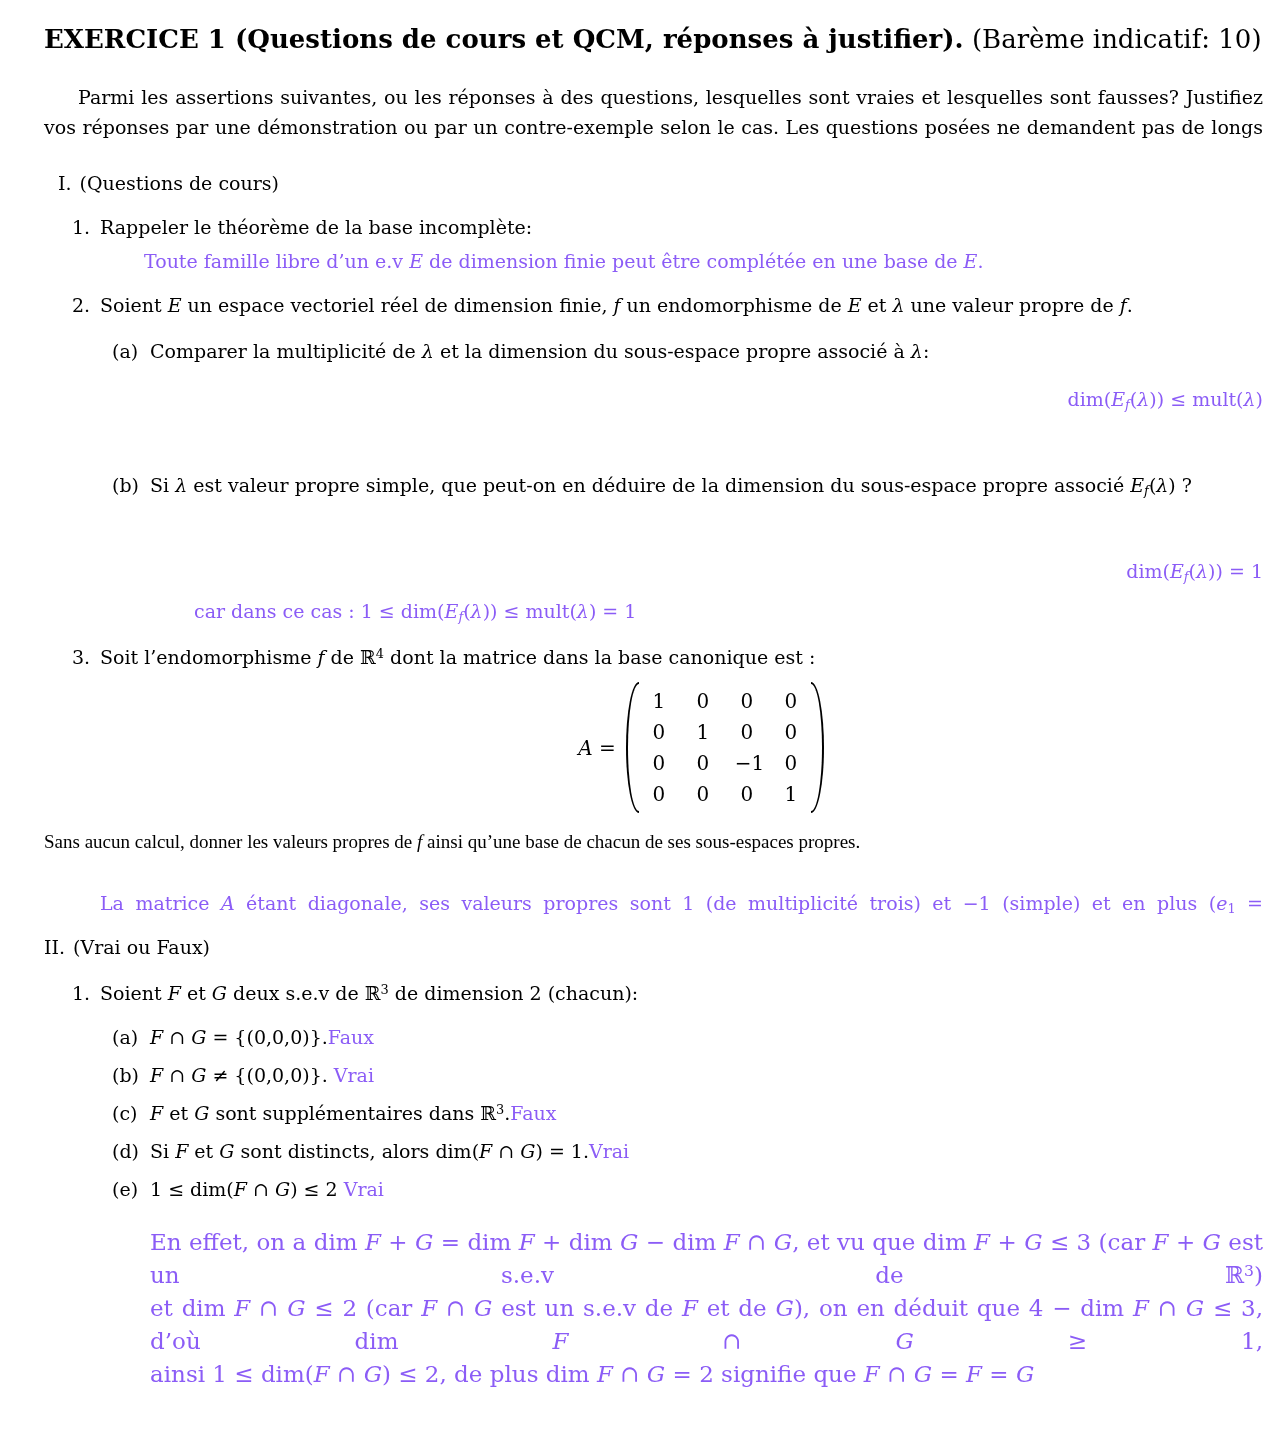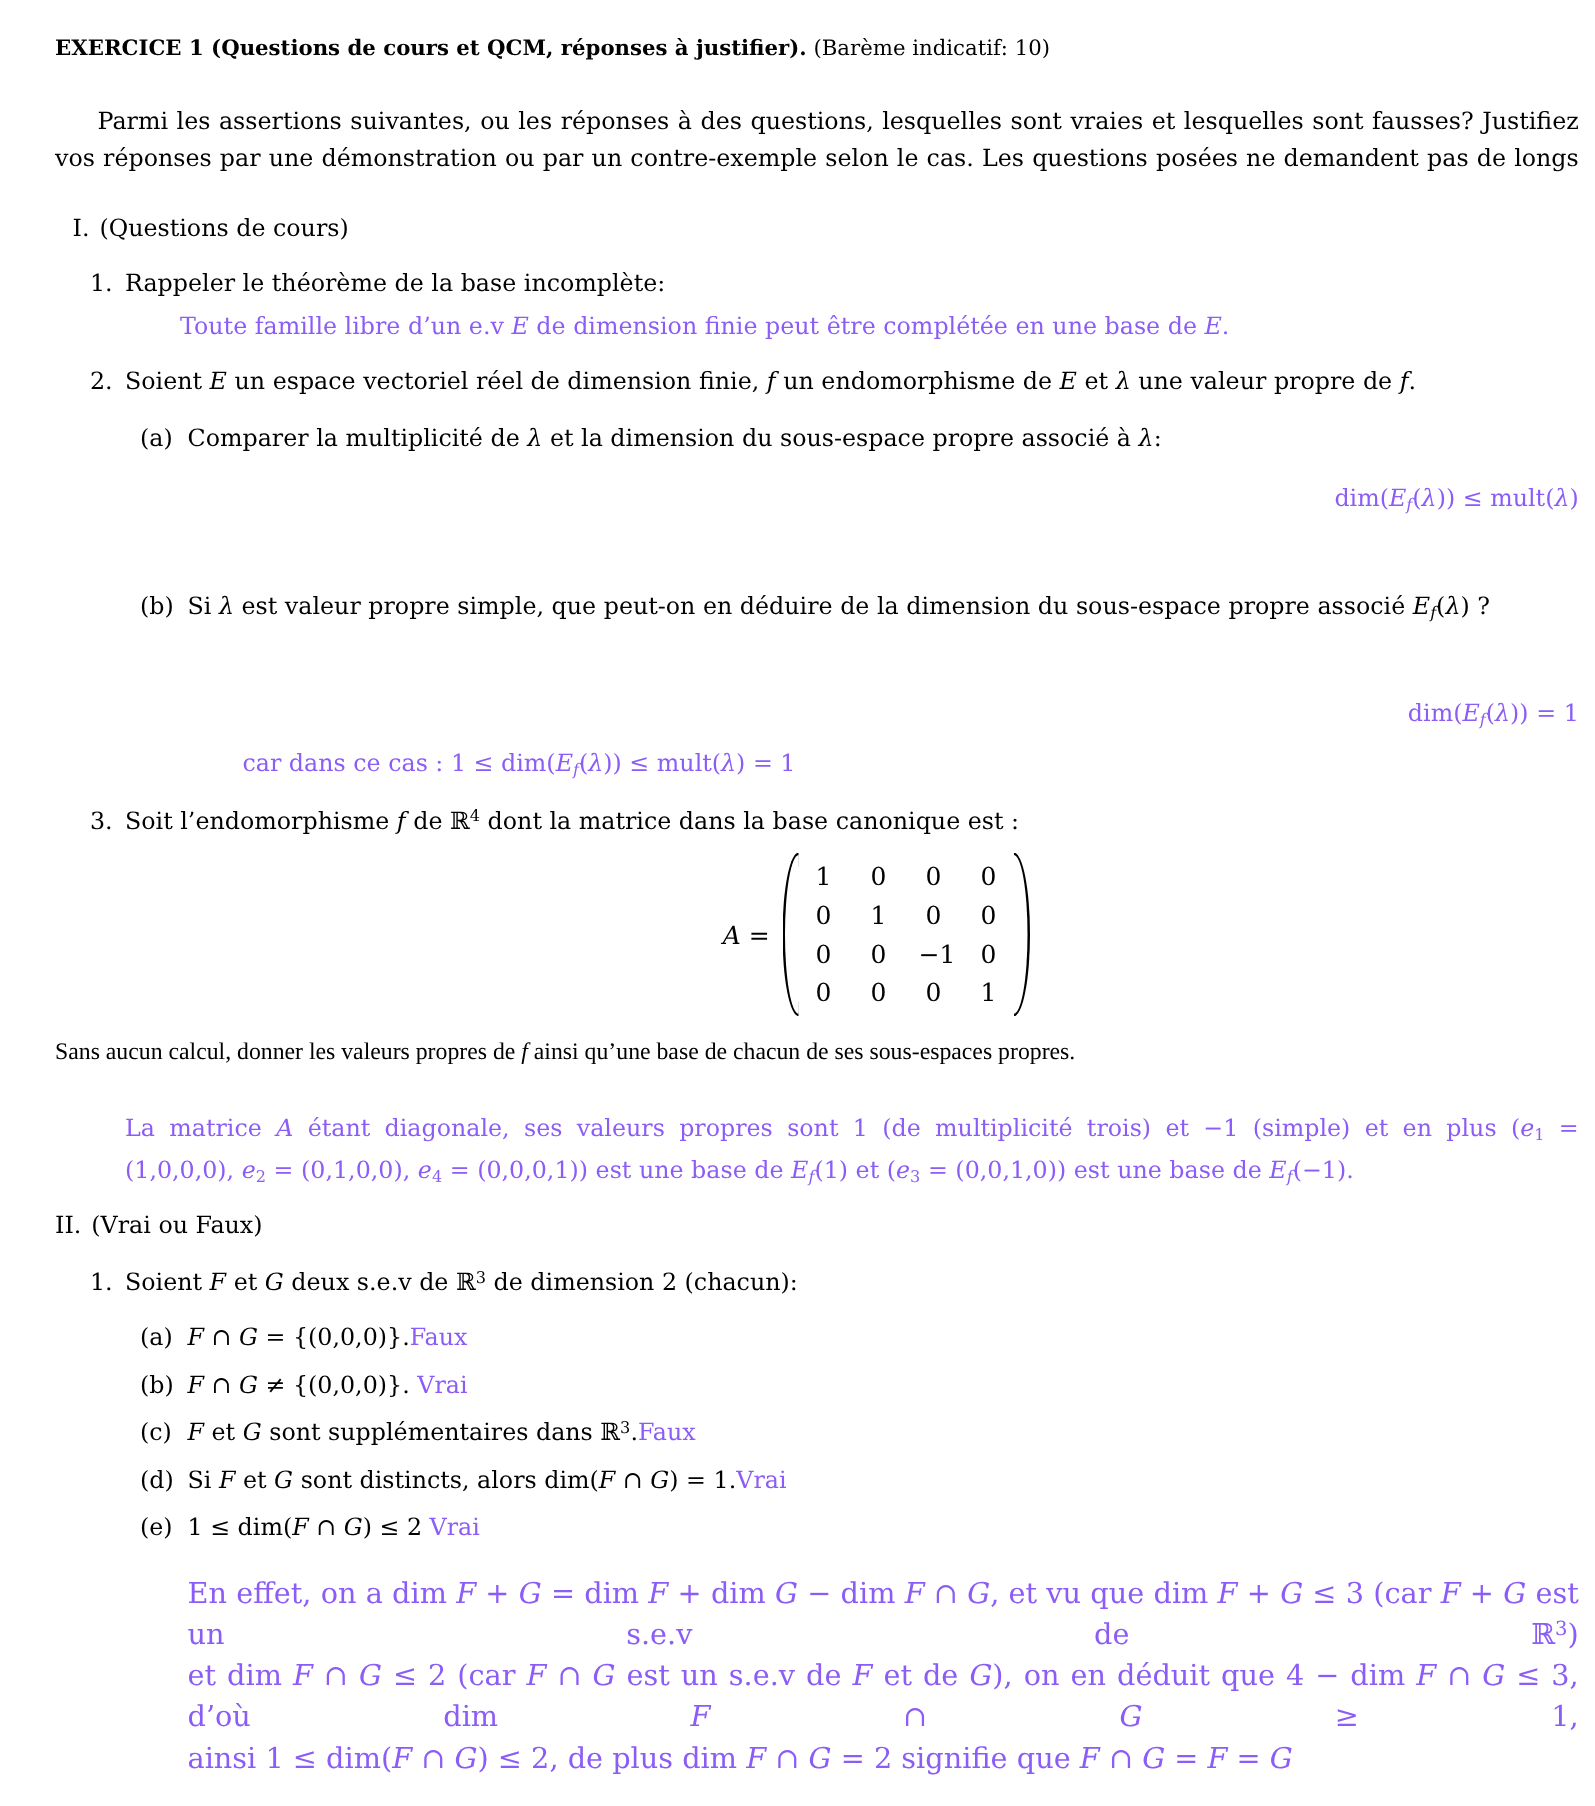--- a/index.html
+++ b/index.html
@@ -12,21 +12,21 @@
     font-size: 19px;
     color: #000000;
     position: relative;
   }
   .red { color: #8b5cf6; }
   i { font-style: italic; }
   sub { font-size: 0.68em; vertical-align: -0.25em; line-height: 0; }
   sup { font-size: 0.68em; vertical-align: 0.45em; line-height: 0; }
   sub.it, sup.it { font-style: italic; }
 
-  .title { font-size: 17px; line-height: 26px; }
+  .title { font-size: 26px; line-height: 26px; }
   .title .b { font-weight: bold; }
 
   .intro { margin-top: 30px; line-height: 30px; }
   .jline { text-align: justify; text-align-last: justify; }
   .indent { text-indent: 34px; }
 
   .sec-head { line-height: 26px; }
   .sec-head .lbl { margin-right: 8px; }
   .sec1 { margin-top: 28px; margin-left: 14px; }
   .sec2 { margin-top: 14px; margin-left: 0; }
@@ -141,21 +141,20 @@
         <span class="mcell">1</span>
       </span>
     <span class="paren pr"></span>
   </span>
 </div>
 
 <div class="q3text2">Sans aucun calcul, donner les valeurs propres de <i>f</i> ainsi qu’une base de chacun de ses sous-espaces propres.</div>
 
 <div class="ans3 red">
   <div class="jline">La matrice <i>A</i> étant diagonale, ses valeurs propres sont 1 (de multiplicité trois) et −1 (simple) et en plus (<i>e</i><sub>1</sub> =</div>
-  <div>(1,0,0,0), <i>e</i><sub>2</sub> = (0,1,0,0), <i>e</i><sub>4</sub> = (0,0,0,1)) est une base de <i>E</i><sub class="it">f</sub>(1) et (<i>e</i><sub>3</sub> = (0,0,1,0)) est une base de <i>E</i><sub class="it">f</sub>(−1).</div>
 </div>
 
 <div class="sec-head sec2">
   <span class="lbl">II.</span><span>(Vrai ou Faux)</span>
 </div>
 
 <div class="item lvl1 mt-p2q1">
   <span class="lbl">1.</span>
   <div class="content">Soient <i>F</i> et <i>G</i> deux s.e.v de ℝ<sup>3</sup> de dimension 2 (chacun):</div>
 </div>

